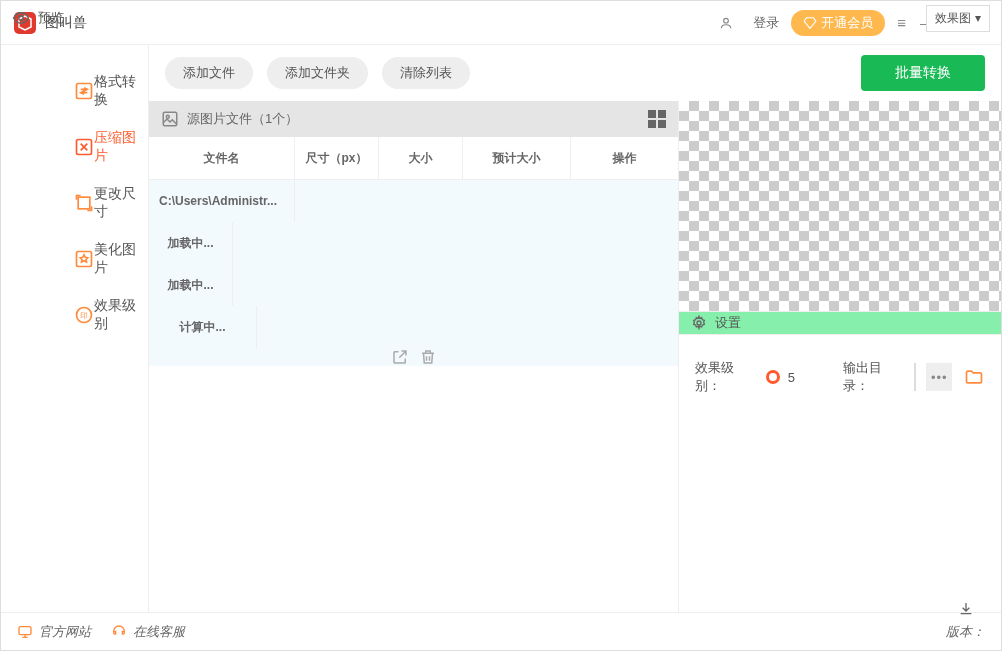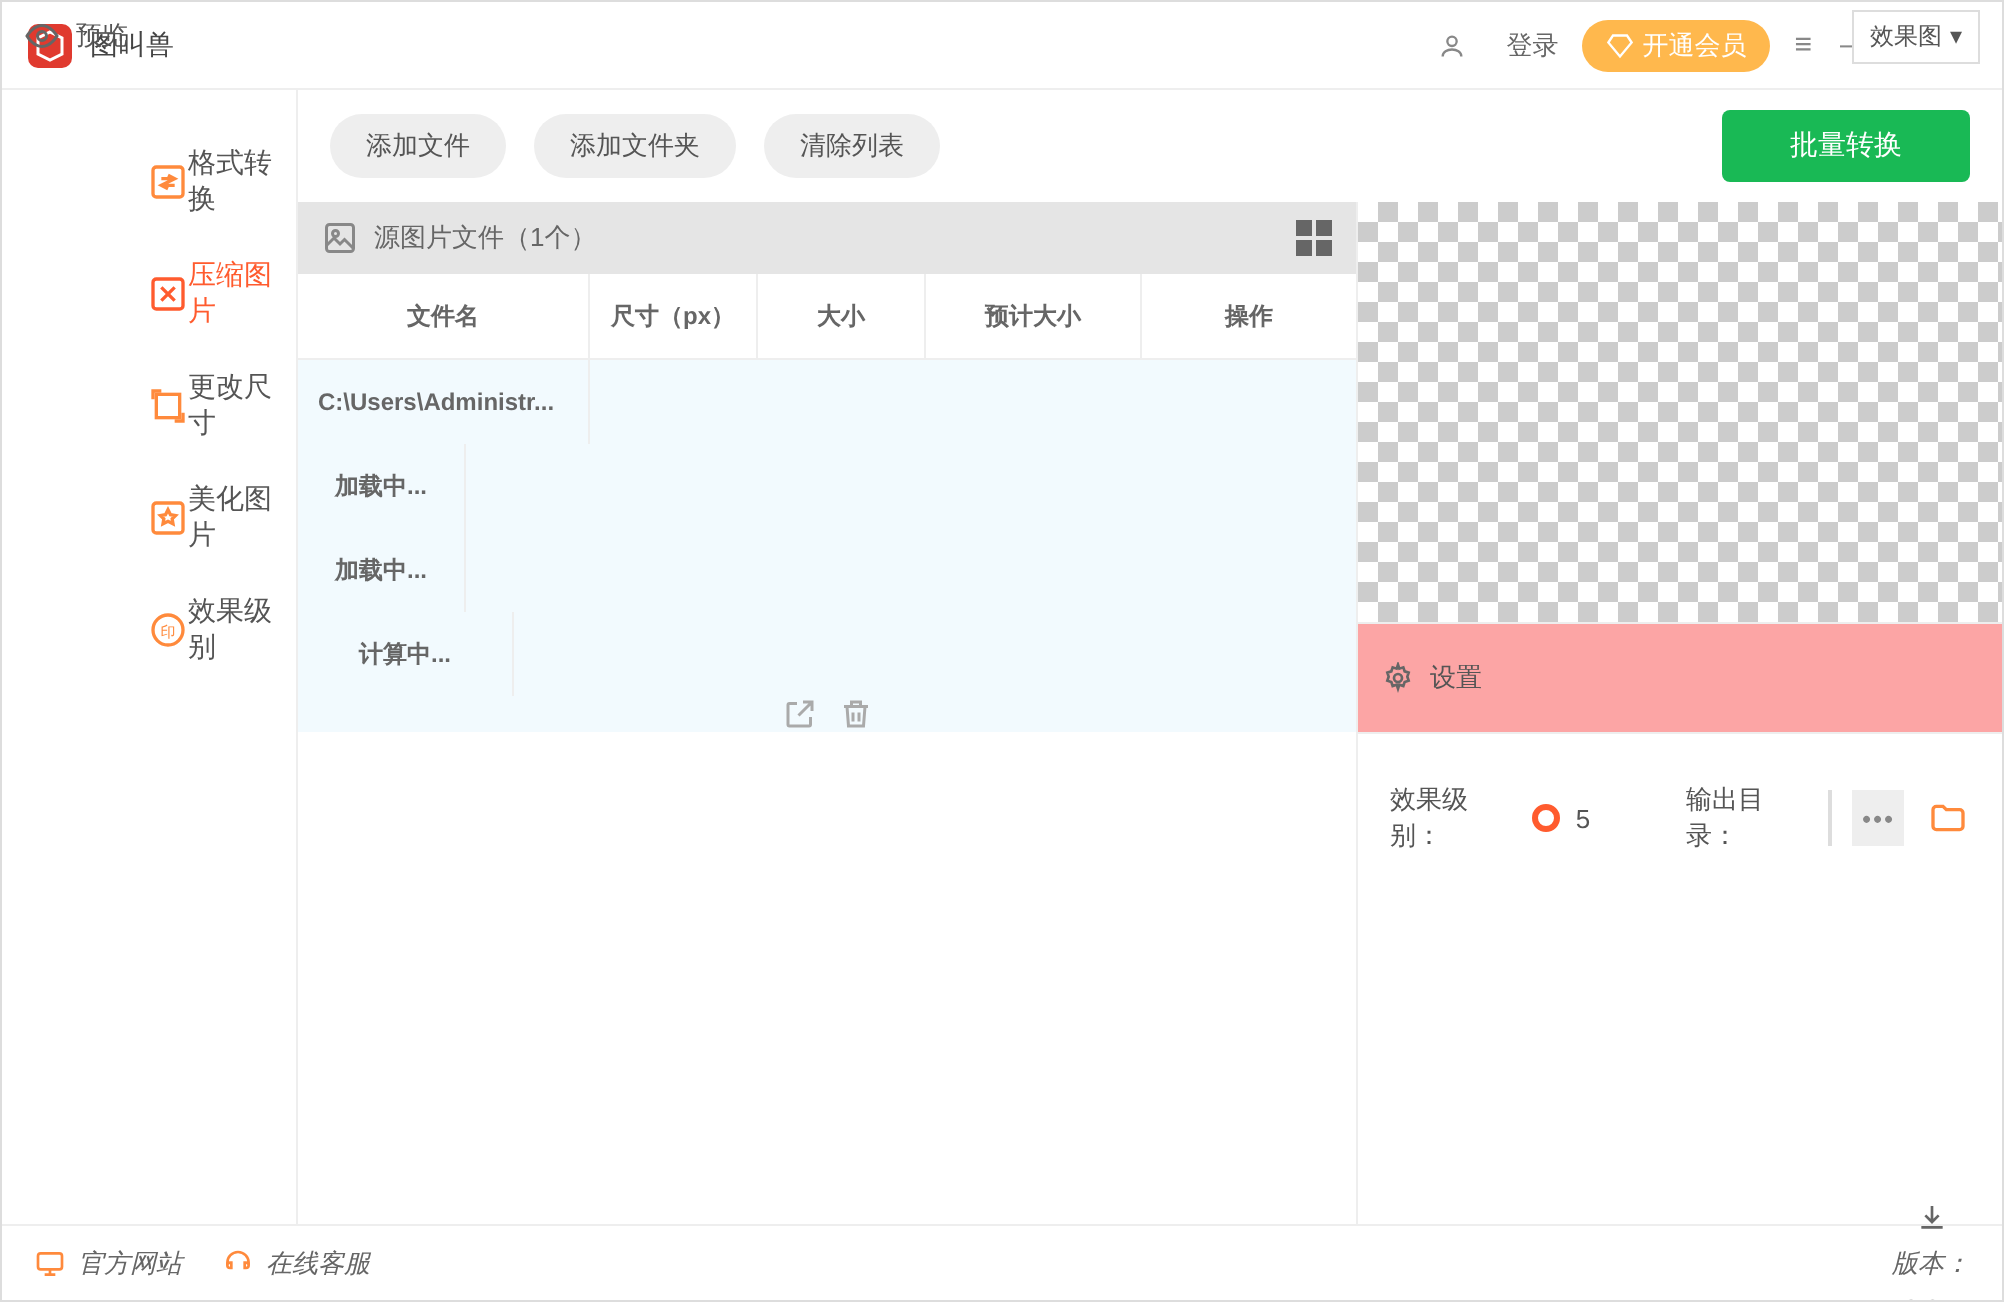--- a/index.html
+++ b/index.html
@@ -53,21 +53,21 @@
   linear-gradient(-45deg,#ccc 25%,transparent 25%),
   linear-gradient(45deg,transparent 75%,#ccc 75%),
   linear-gradient(-45deg,transparent 75%,#ccc 75%);
   background-size: 20px 20px;
   background-position: 0 0, 0 10px, 10px -10px, -10px 0;
   background-color: #fff; }
 .preview-header { position: absolute; top: 0; left: 0; right: 0; height: 36px; display: flex; align-items: center; padding: 0 12px; color: #555; }
 .preview-header .ph-spacer { flex: 1; }
 .preview-select { background: #fff; border: 1px solid #ddd; padding: 4px 8px; font-size: 12px; cursor: pointer; display: flex; align-items: center; gap: 4px; }
 
-.settings-header { height: 56px; display: flex; align-items: center; padding: 0 12px; border-top: 1px solid #eee; border-bottom: 1px solid #eee; background: #fca5a5; color: #555; }
+.settings-header { height: 24px; display: flex; align-items: center; padding: 0 12px; border-top: 1px solid #eee; border-bottom: 1px solid #eee; background: #86efac; color: #555; }
 .settings-body { padding: 24px 16px; display: flex; flex-direction: row; gap: 48px; }
 .setting-row { display: flex; align-items: center; gap: 10px; font-size: 13px; color: #555; }
 .slider-wrap { flex: 1; position: relative; height: 14px; }
 .slider-track { position: absolute; top: 6px; left: 0; right: 0; height: 3px; background: #e0e0e0; border-radius: 2px; }
 .slider-thumb { position: absolute; top: 0; width: 14px; height: 14px; border: 3px solid #ff5b2e; background: #fff; border-radius: 50%; cursor: pointer; }
 .slider-val { width: 20px; text-align: right; }
 .outdir-input { flex: 1; height: 28px; border: 1px solid #ddd; background: #fff; }
 .outdir-dots { width: 28px; height: 28px; background: #eee; display: flex; align-items: center; justify-content: center; cursor: pointer; letter-spacing: 1px; color: #888; }
 .outdir-folder { width: 24px; height: 24px; cursor: pointer; display: flex; align-items: center; justify-content: center; }
 

